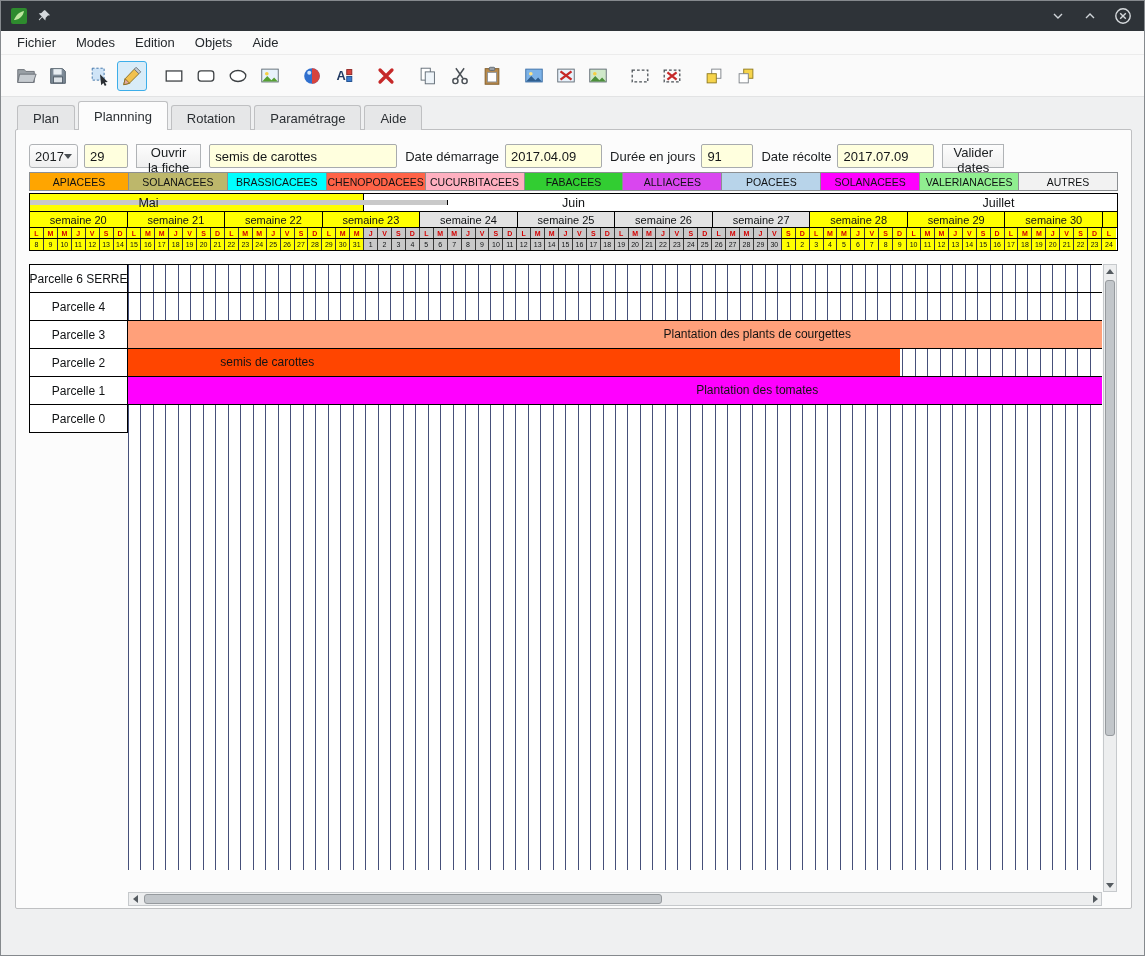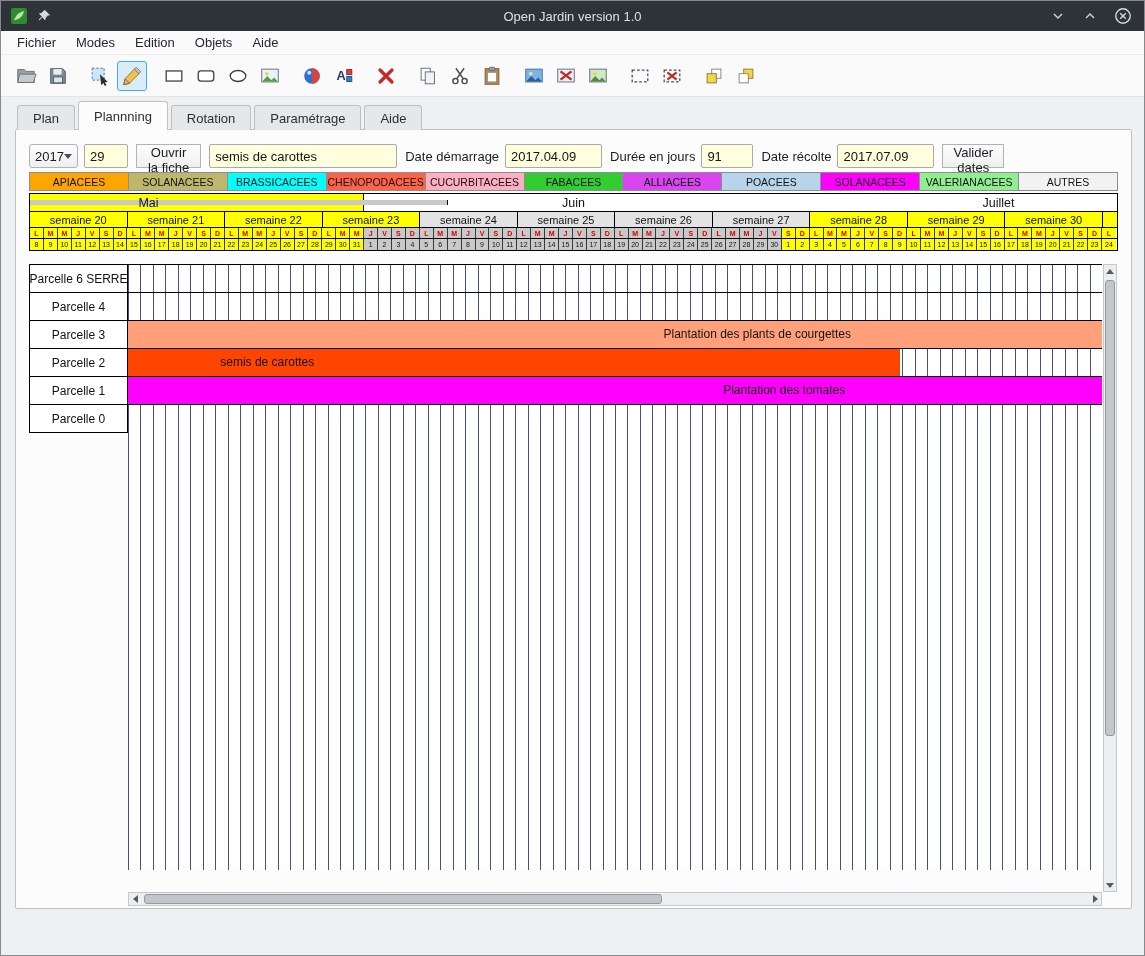--- a/index.html
+++ b/index.html
@@ -128,21 +128,20 @@
             <rect x="1" y="1" width="16" height="16" rx="2" fill="#2E8B2E"></rect>
             <path d="M4 13c2-5 5-8 10-9-1 5-4 8-9 9z" fill="#BFE6A0"></path>
           </svg>
       </span>
       <span>
         <svg width="14" height="14" viewBox="0 0 16 16">
             <path d="M9 1l6 6-2.5.5L10 10l-.5 3L6 9.5 2.5 13 2 12l3.5-3.5L2 5l3-.5L7.5 2z" fill="#D4D8DB"></path>
           </svg>
       </span>
     </div>
-    <div class="tb-title">Open Jardin version 1.0</div>
     <div class="tb-right">
       <span>
         <svg width="16" height="16" viewBox="0 0 16 16">
             <path d="M4 6l4 4 4-4" fill="none" stroke="#CFD4D8" stroke-width="1.4"></path>
           </svg>
       </span>
       <span>
         <svg width="16" height="16" viewBox="0 0 16 16">
             <path d="M4 10l4-4 4 4" fill="none" stroke="#CFD4D8" stroke-width="1.4"></path>
           </svg>
@@ -597,21 +596,21 @@
           <div class="grow">
             <div class="gbar" style="background: rgb(255, 160, 122); left: 0%; width: 100%;"></div>
             <div class="gbar-label" style="left: 64.6%;">Plantation des plants de courgettes</div>
           </div>
           <div class="grow">
             <div class="gbar" style="background: rgb(255, 69, 0); left: 0%; width: 79.3%;"></div>
             <div class="gbar-label" style="left: 14.3%;">semis de carottes</div>
           </div>
           <div class="grow">
             <div class="gbar" style="background: rgb(255, 0, 255); left: 0%; width: 100%;"></div>
-            <div class="gbar-label" style="left: 64.6%; margin-left: 27px;">Plantation des tomates</div>
+            <div class="gbar-label" style="left: 64.6%;">Plantation des tomates</div>
           </div>
         </div>
     </div>
 
     <div class="vscroll">
       <div class="sb-btn sb-up">
           <span class="tri-up"></span>
         </div>
       <div class="vthumb"></div>
       <div class="sb-btn sb-down">

